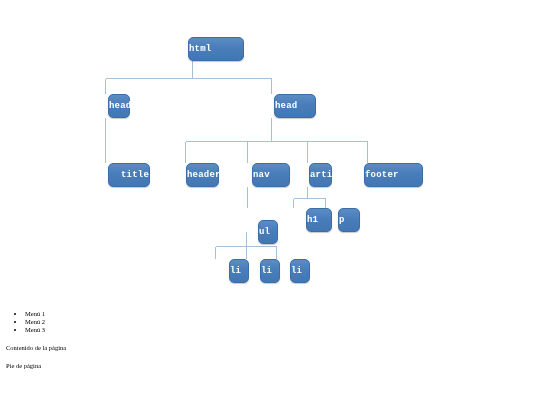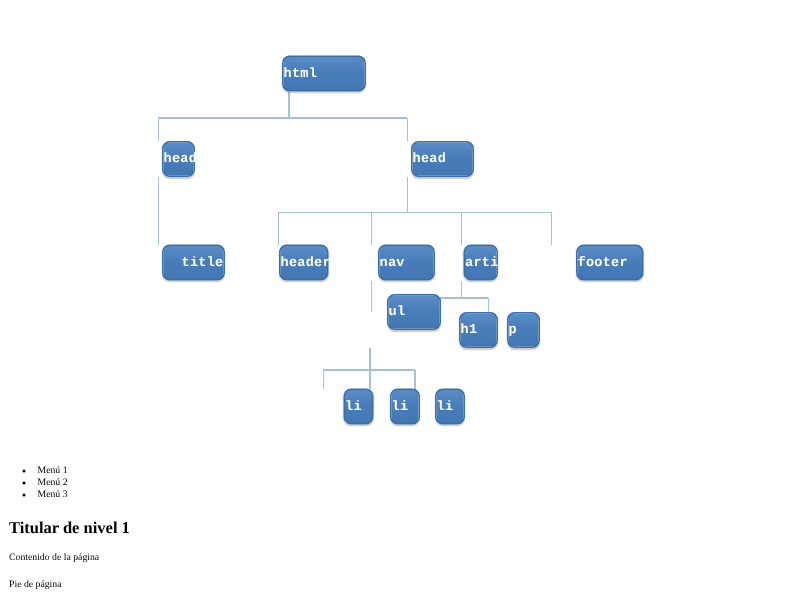--- a/index.html
+++ b/index.html
@@ -129,24 +129,24 @@
       </div>
       <div class="node" style="left: 162px; top: 163px; width: 33px;">
         <span>header</span>
       </div>
       <div class="node" style="left: 228px; top: 163px; width: 38px;">
         <span>nav</span>
       </div>
       <div class="node" style="left: 285px; top: 163px; width: 23px;">
         <span>article</span>
       </div>
-      <div class="node" style="left: 360px; top: 163px; width: 45px;">
+      <div class="node" style="left: 340px; top: 163px; width: 59px;">
         <span>footer</span>
       </div>
-      <div class="node" style="left: 234px; top: 196px; width: 36px;">
+      <div class="node" style="left: 234px; top: 220px; width: 20px;">
         <span>ul</span>
       </div>
       <div class="node" style="left: 282px; top: 208px; width: 26px;">
         <span>h1</span>
       </div>
       <div class="node" style="left: 314px; top: 208px; width: 22px;">
         <span>p</span>
       </div>
       <div class="node" style="left: 205px; top: 259px; width: 20px;">
         <span>li</span>
@@ -159,16 +159,15 @@
       </div>
     </div>
 </div>
 
 <div id="page-sample">
   <ul class="menu">
     <li>Menú 1</li>
     <li>Menú 2</li>
     <li>Menú 3</li>
   </ul>
-  <h1 class="heading">Titular de nivel 1</h1>
   <p class="body-copy">Contenido de la página</p>
   <p class="footer-copy">Pie de página</p>
 </div>
 
 </body></html>

